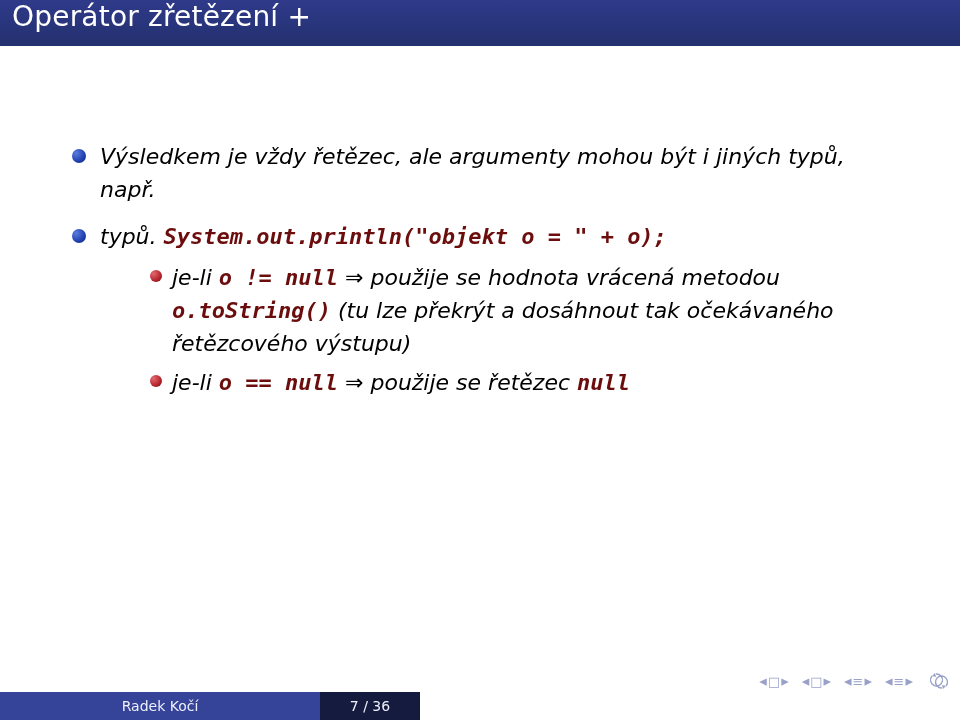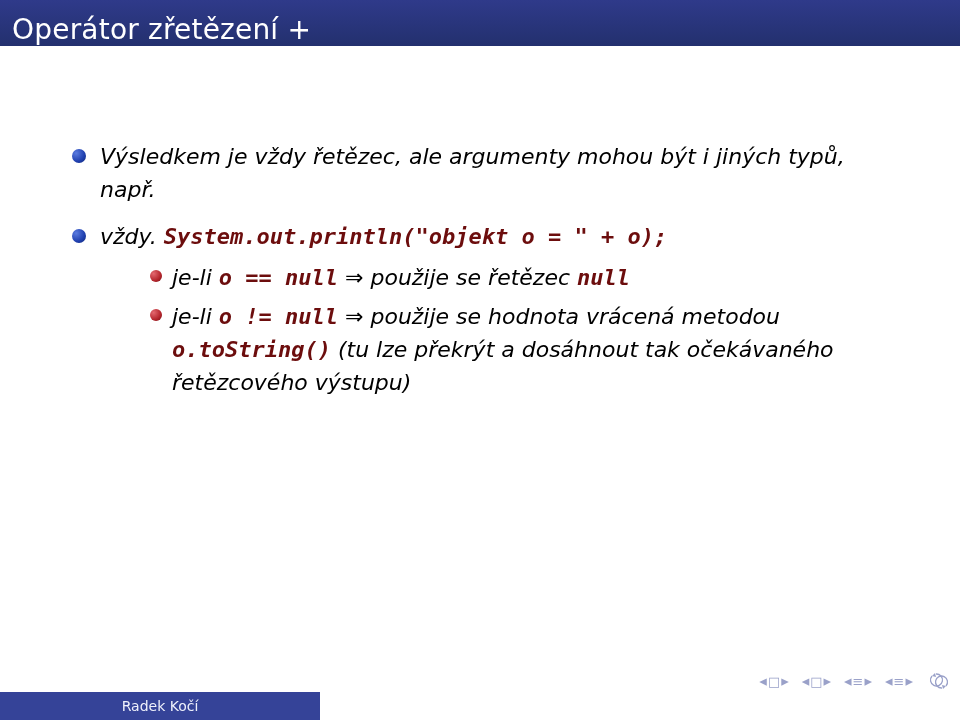--- a/index.html
+++ b/index.html
@@ -18,21 +18,21 @@
     box-sizing: border-box;
   }
   .titlebar {
     position: absolute;
     top: 0; left: 0;
     width: 960px;
     height: 46px;
     background: linear-gradient(#2f3a8a 0%, #23306e 100%);
     color: #fff;
     display: flex;
-    align-items: flex-end;
+    align-items: flex-start;
     padding-left: 12px;
     box-sizing: border-box;
     font-size: 28px;
     letter-spacing: 0.2px;
   }
   .body {
     position: absolute;
     top: 140px;
     left: 70px;
     width: 820px;
@@ -154,31 +154,31 @@
     <span>Operátor zřetězení +</span>
   </div>
 
   <div class="body">
 
     <div class="bullet-l1">
       <span>Výsledkem je vždy řetězec, ale argumenty mohou být i jiných typů, např.</span>
     </div>
 
     <div class="bullet-l1">
-      <span>vždy. </span>
+      <span>typů. </span>
       <span class="code">System.out.println("objekt o = " + o);</span>
 
       <div class="sublist">
+
+        <div class="bullet-l2">
+          <span>je-li </span><span class="code">o != null</span><span class="arrow"> ⇒ </span><span>použije se hodnota vrácená metodou </span><span class="code">o.toString()</span><span> (tu lze překrýt a dosáhnout tak očekávaného řetězcového výstupu)</span>
+        </div>
 
         <div class="bullet-l2">
           <span>je-li </span><span class="code">o == null</span><span class="arrow"> ⇒ </span><span>použije se řetězec </span><span class="code">null</span>
-        </div>
-
-        <div class="bullet-l2">
-          <span>je-li </span><span class="code">o != null</span><span class="arrow"> ⇒ </span><span>použije se hodnota vrácená metodou </span><span class="code">o.toString()</span><span> (tu lze překrýt a dosáhnout tak očekávaného řetězcového výstupu)</span>
         </div>
 
       </div>
     </div>
 
   </div>
 
   <div class="navbar">
     <div class="grp">
       <span>◂</span>
@@ -205,15 +205,16 @@
         <path d="M6 3 a6 6 0 1 0 4 -2" fill="none" stroke="#9aa1c9" stroke-width="1.3"></path>
         <path d="M9 0 L6 3 L10 4 Z" fill="#9aa1c9"></path>
         <path d="M20 13 a6 6 0 1 0 -4 2" fill="none" stroke="#9aa1c9" stroke-width="1.3"></path>
         <path d="M17 16 L20 13 L16 12 Z" fill="#9aa1c9"></path>
       </svg>
     </div>
   </div>
 
   <div class="footer">
     <div class="seg author">Radek Kočí</div>
+    <div class="seg page">7 / 36</div>
   </div>
 
 </div>
 
 </body></html>

